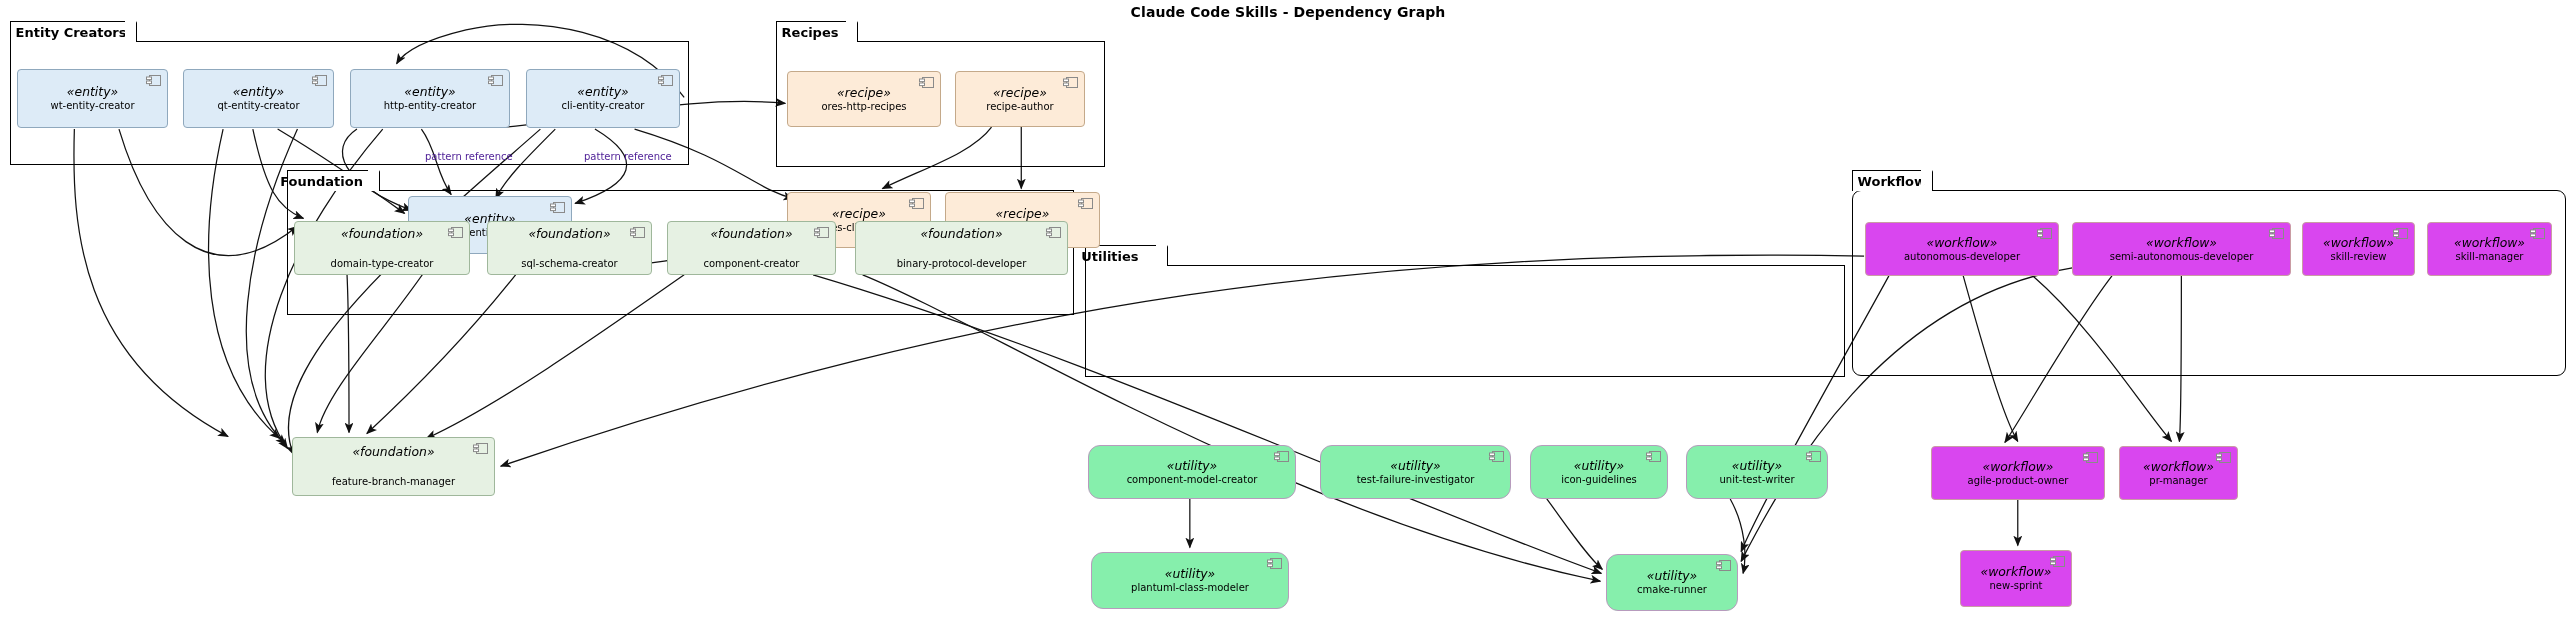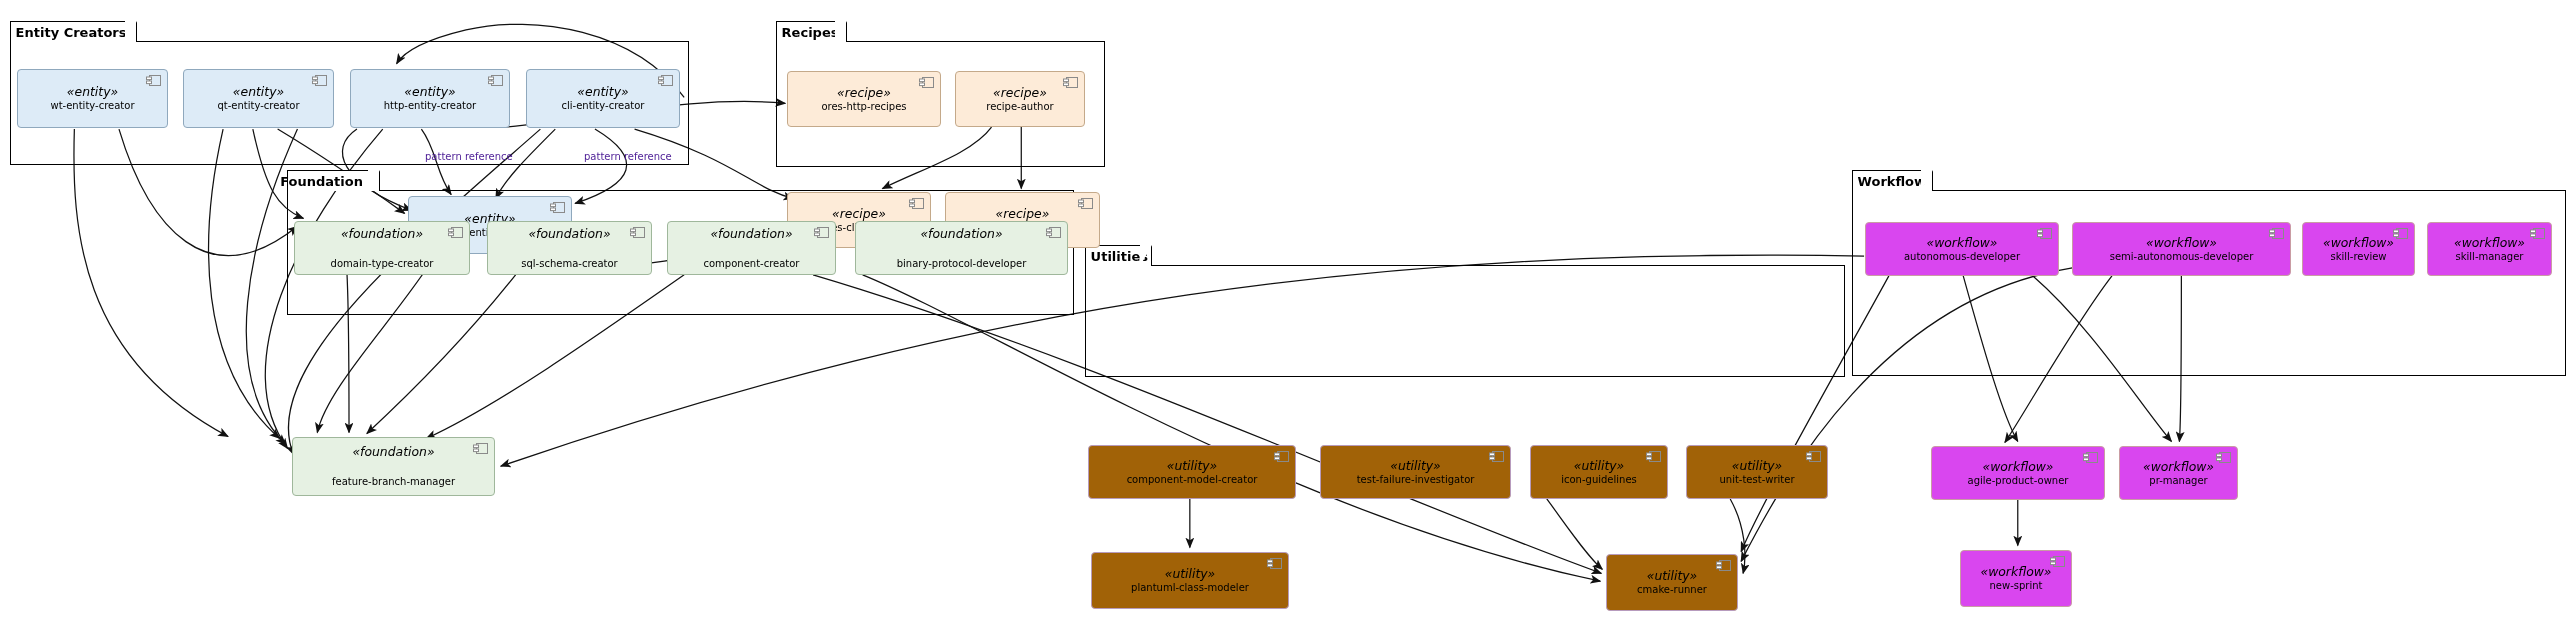--- a/index.html
+++ b/index.html
@@ -104,28 +104,29 @@
     font-size: 10px;
     color: #4c1d95;
     background: transparent;
     white-space: nowrap;
     margin-left: 32px;
   }
   
   .t-entity     { background: #DDEBF7; border-color: #8FA8BD; }
   .t-recipe     { background: #FDEBD8; border-color: #C4A98A; }
   .t-foundation { background: #E6F1E3; border-color: #9FB79B; gap: 16px; }
-  .t-utility    { background: #a16207; border-color: #B79BBD; }
+  .t-utility    { background: #86efac; border-color: #B79BBD; border-radius: 12px; }
   .t-workflow   { background: #d946ef; border-color: #C99CA3; text-align: right; }
 </style>
 </head>
 <body>
 
 <div id="canvas">
 
+  <div id="diagram-title">Claude Code Skills - Dependency Graph</div>
 
   <svg id="edge-layer" viewBox="0 0 2598 636" xmlns="http://www.w3.org/2000/svg">
     <defs>
       <marker id="ah" markerWidth="11" markerHeight="9" refX="10" refY="4.5" orient="auto" markerUnits="userSpaceOnUse">
         <path d="M0,0 L11,4.5 L0,9 L2.6,4.5 z" fill="#111111"></path>
       </marker>
     </defs>
     <g fill="none" stroke="#111111" stroke-width="1.25" marker-end="url(#ah)">
 
       <path d="M 75,130 C 72,230 80,360 230,440"></path>
@@ -172,38 +173,38 @@
     </g>
   </svg>
 
   <div class="package" style="left:10px; top:41px; width:679px; height:124px;">
     <div class="package-tab" style="width:127px;">
       <span>Entity Creators</span>
     </div>
   </div>
 
   <div class="package" style="left:776px; top:41px; width:329px; height:126px;">
-    <div class="package-tab" style="width:71px;">
+    <div class="package-tab" style="width:82px;">
       <span>Recipes</span>
     </div>
   </div>
 
   <div class="package" style="left:287px; top:190px; width:787px; height:125px;">
     <div class="package-tab" style="width:93px;justify-content:center;">
       <span>Foundation</span>
     </div>
   </div>
 
   <div class="package" style="left:1085px; top:265px; width:760px; height:112px;">
-    <div class="package-tab" style="width:67px;">
+    <div class="package-tab" style="width:83px;justify-content:flex-end;">
       <span>Utilities</span>
     </div>
   </div>
 
-  <div class="package" style="left:1852px; top:190px; width:714px; height:186px;">
+  <div class="package" style="left:1852px; top:190px; width:714px; height:186px;border-radius:9px;">
     <div class="package-tab" style="width:81px;">
       <span>Workflow</span>
     </div>
   </div>
 
   <div class="edge-label" style="left:393px; top:151px;">pattern reference</div>
   <div class="edge-label" style="left:552px; top:151px;">pattern reference</div>
 
   <div class="node t-entity" style="left:17px; top:69px; width:151px; height:59px;">
     <svg class="comp-icon" viewBox="0 0 15 11">

